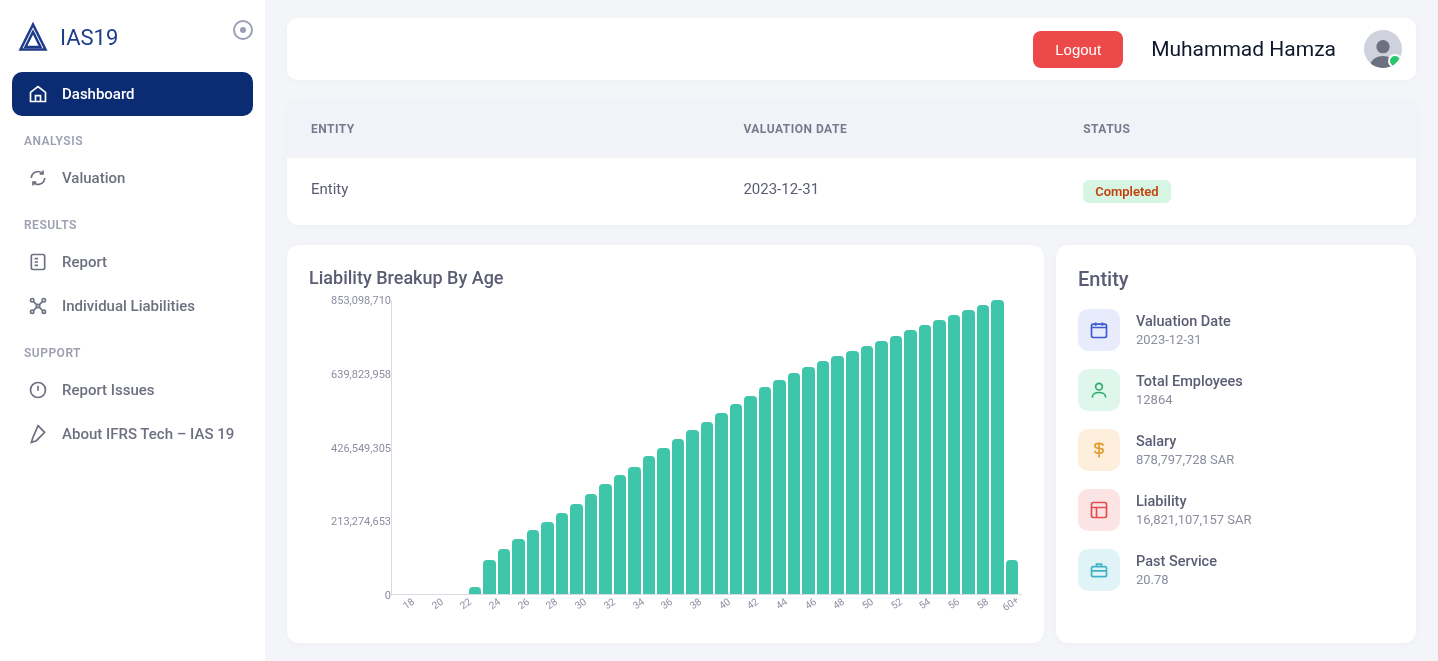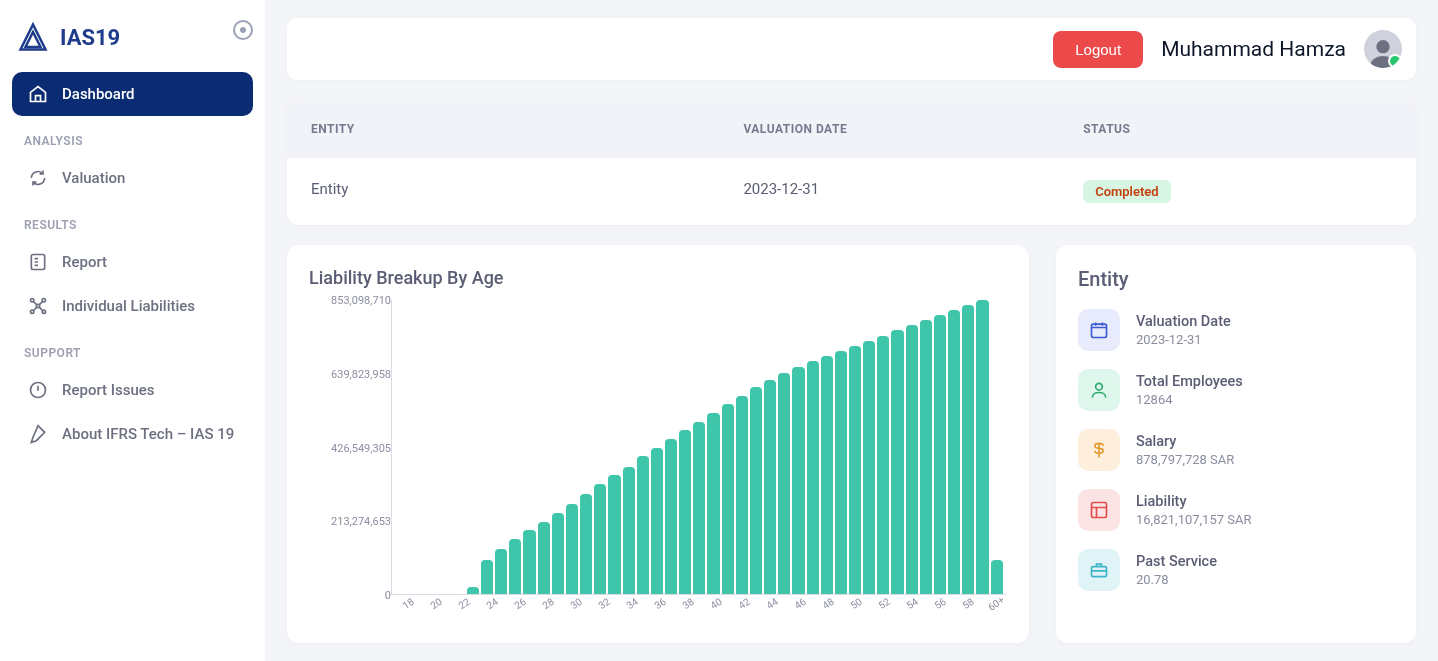--- a/index.html
+++ b/index.html
@@ -26,21 +26,21 @@
     padding: 10px 6px 20px 6px;
     gap: 12px;
     position: relative;
   }
   .logo-mark {
     width: 30px; height: 30px;
     color: #1e3c8b;
   }
   .logo-text {
     font-size: 22px;
-    font-weight: 700;
+    font-weight: 400;
     color: #1e3c8b;
   }
   .collapse-btn {
     position: absolute;
     right: 0; top: 8px;
     width: 20px; height: 20px;
     border: 2px solid #9aa0b5;
     border-radius: 50%;
     display: flex; align-items:center; justify-content:center;
   }
@@ -83,21 +83,21 @@
     gap: 20px;
   }
   .topbar {
     background: #fff;
     border-radius: 10px;
     height: 62px;
     display: flex;
     align-items: center;
     justify-content: flex-end;
     padding: 10px 14px;
-    gap: 18px;
+    gap: 28px;
     box-shadow: 0 1px 6px rgba(0,0,0,0.03);
   }
   .btn-logout {
     background: #ec4a4a;
     color: #fff;
     border: none;
     border-radius: 8px;
     padding: 10px 22px;
     font-size: 15px;
     font-weight: 500;
@@ -149,21 +149,21 @@
     background: #d6f5e3;
     color: #c2410c;
     font-size: 13px;
     font-weight: 600;
     padding: 4px 12px;
     border-radius: 6px;
   }
 
   .row2 {
     display: flex;
-    gap: 27px;
+    gap: 12px;
     flex: 1;
     min-height: 0;
   }
   .chart-card {
     background: #fff;
     border-radius: 12px;
     flex: 1;
     padding: 22px 22px 18px 22px;
     box-shadow: 0 1px 6px rgba(0,0,0,0.03);
     display: flex;

